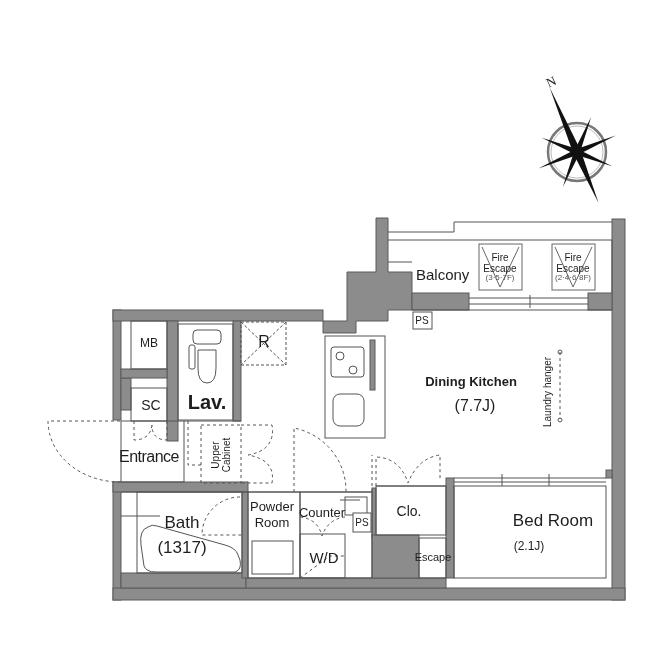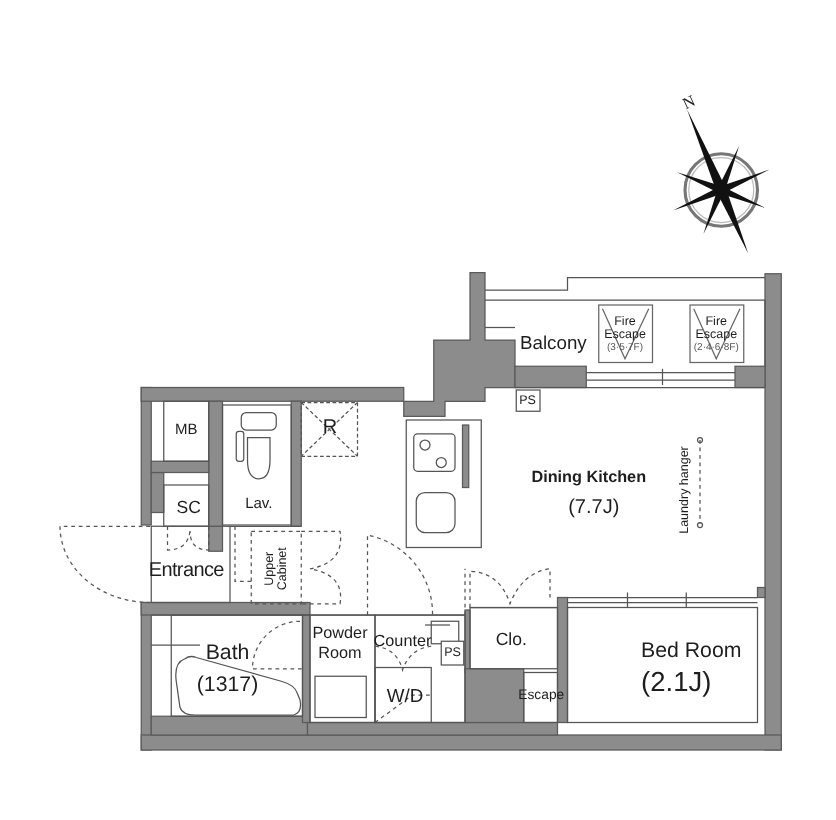--- a/index.html
+++ b/index.html
@@ -192,21 +192,21 @@
   <div>Fire</div>
   <div>Escape</div>
   <div style="font-size:8px;color:#555;">(2·4·6·8F)</div>
 </div>
 
 <div class="lbl c" style="left:422px;top:321px;font-size:10px;">PS</div>
 <div class="lbl c" style="left:362px;top:523px;font-size:10px;">PS</div>
 
 <div class="lbl c" style="left:149px;top:343px;font-size:12px;">MB</div>
 <div class="lbl c" style="left:151px;top:405px;font-size:14px;">SC</div>
-<div class="lbl c" style="left:207px;top:402px;font-size:12px;">Lav.</div>
+<div class="lbl c" style="left:207px;top:402px;font-size:20px;font-weight:bold;">Lav.</div>
 <div class="lbl c" style="left:264px;top:342px;font-size:16px;">R</div>
 <div class="lbl c" style="left:149px;top:457px;font-size:16px;letter-spacing:-0.5px;">Entrance</div>
 <div class="lbl vert" style="left:221px;top:455px;font-size:10px;white-space:normal;width:50px;text-align:center;line-height:1.1;">Upper Cabinet</div>
 
 <div class="lbl c" style="left:471px;top:381px;font-size:13px;font-weight:bold;">Dining Kitchen</div>
 <div class="lbl c" style="left:475px;top:406px;font-size:16px;">(7.7J)</div>
 <div class="lbl vert" style="left:548px;top:392px;font-size:10px;">Laundry hanger</div>
 
 <div class="lbl c" style="left:182px;top:522px;font-size:17px;">Bath</div>
 <div class="lbl c" style="left:182px;top:547px;font-size:17px;">(1317)</div>
@@ -215,13 +215,13 @@
   <div>Powder</div>
   <div>Room</div>
 </div>
 <div class="lbl c" style="left:322px;top:512px;font-size:13px;">Counter</div>
 <div class="lbl c" style="left:324px;top:557px;font-size:15px;">W/D</div>
 
 <div class="lbl c" style="left:409px;top:511px;font-size:14px;">Clo.</div>
 <div class="lbl c" style="left:433px;top:557px;font-size:11px;">Escape</div>
 
 <div class="lbl c" style="left:529px;top:520px;font-size:17px;margin-left:24px;">Bed Room</div>
-<div class="lbl c" style="left:529px;top:546px;font-size:22px;margin-left:12px;">(2.1J)</div>
+<div class="lbl c" style="left:529px;top:546px;font-size:12px;">(2.1J)</div>
 
 </body></html>

